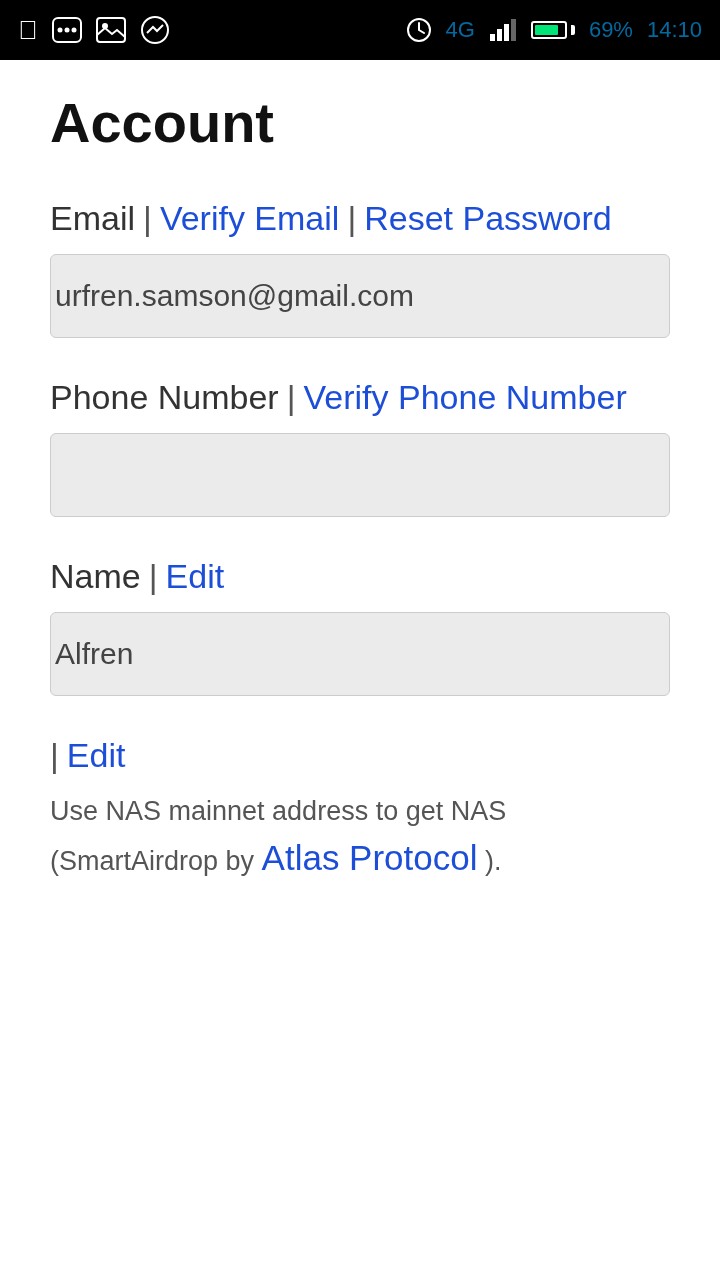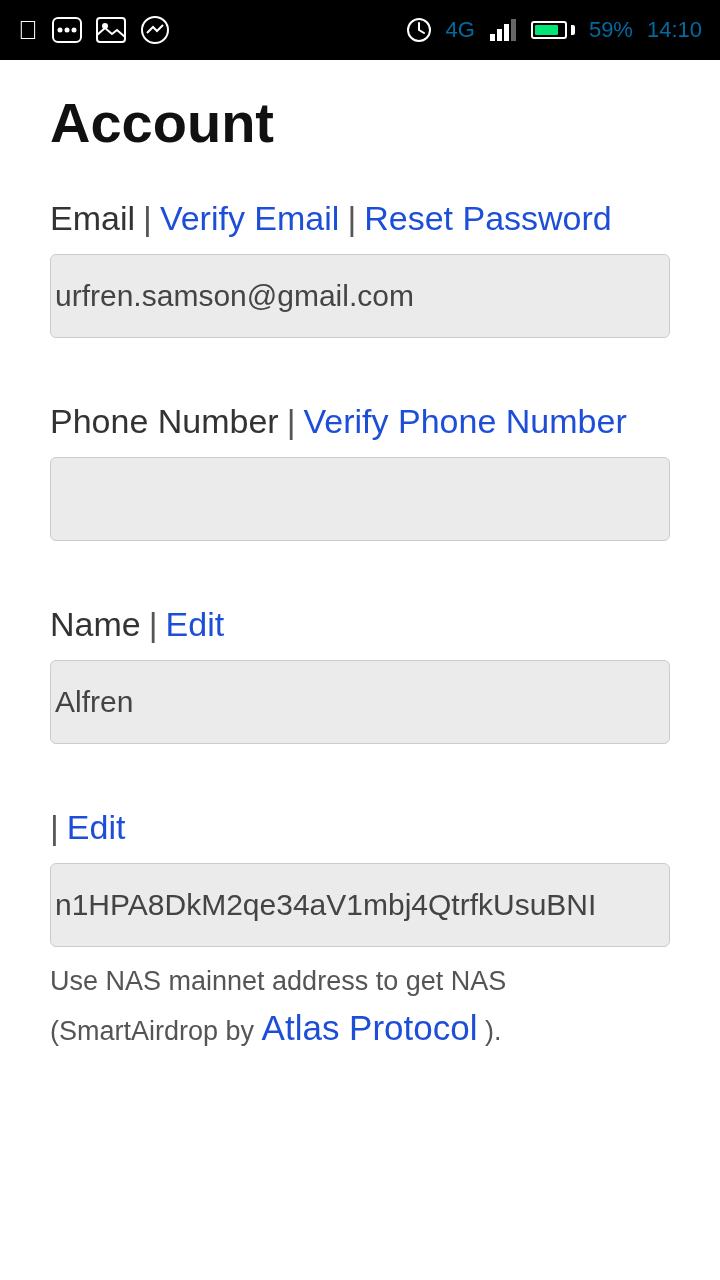--- a/index.html
+++ b/index.html
@@ -73,21 +73,21 @@
       padding: 30px 50px;
     }
     .page-title {
       font-size: 56px;
       font-weight: 700;
       color: #111;
       margin-bottom: 44px;
     }
 
     .section {
-      margin-bottom: 64px;
+      margin-bottom: 40px;
     }
     .field-label-row {
       display: flex;
       flex-wrap: wrap;
       align-items: baseline;
       gap: 8px;
       margin-bottom: 16px;
       font-size: 34px;
       color: #222;
     }
@@ -161,21 +161,21 @@
       <rect x="15" y="5" width="5" height="17" fill="white"></rect>
       <rect x="22" y="0" width="5" height="22" fill="white" opacity="0.4"></rect>
     </svg>
 
     <div class="battery-icon">
       <div class="battery-body">
         <div class="battery-fill"></div>
       </div>
       <div class="battery-tip"></div>
     </div>
-    <span>59%</span>
+    <span>69%</span>
     <span>14:10</span>
   </div>
 </div>
 
 <div class="content">
 
   <div class="page-title">Account</div>
 
   <div class="section">
     <div class="field-label-row">
@@ -204,21 +204,20 @@
       <span class="link-text">Edit</span>
     </div>
     <input class="input-field" type="text" value="Alfren" readonly="" style="">
   </div>
 
   <div class="section">
     <div class="field-label-row">
       <span class="separator">|</span>
       <span class="link-text">Edit</span>
     </div>
-    <input class="input-field" type="text" value="n1HPA8DkM2qe34aV1mbj4QtrfkUsuBNI" readonly="" style="">
     <div class="hint-text">
       <span>Use NAS mainnet address to get NAS (SmartAirdrop by</span>
       <span class="link-text">Atlas Protocol</span>
       <span>).</span>
     </div>
   </div>
 
 </div>
 
 </body></html>

